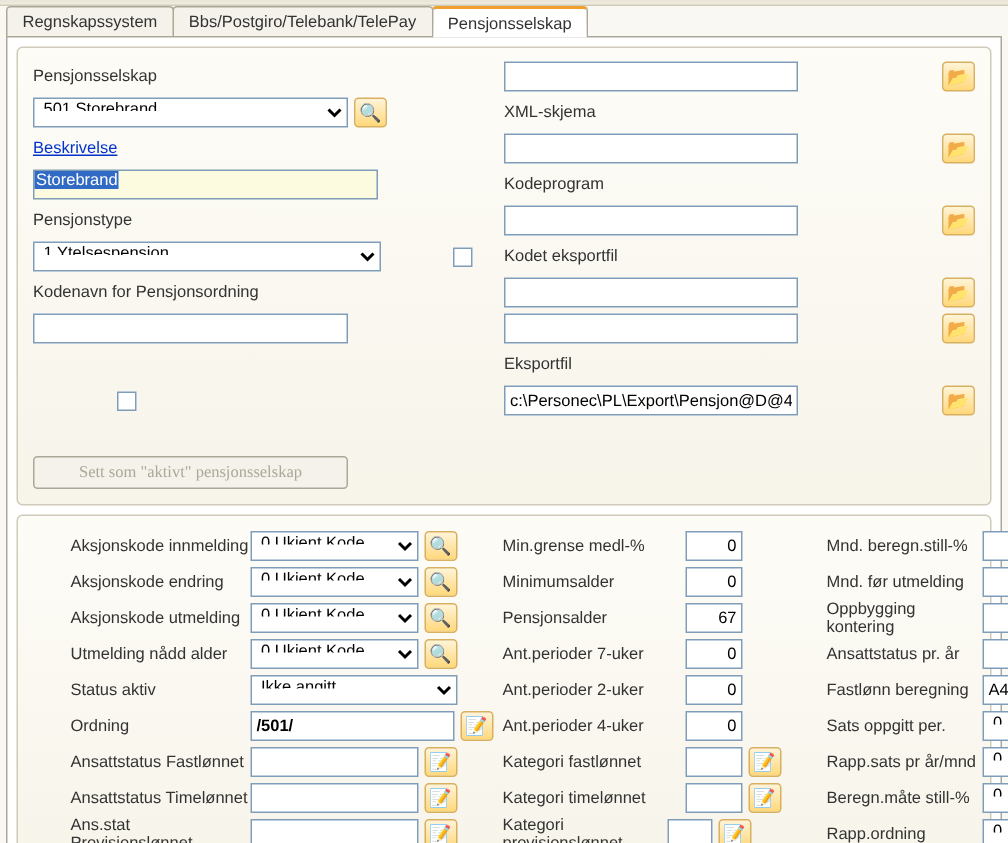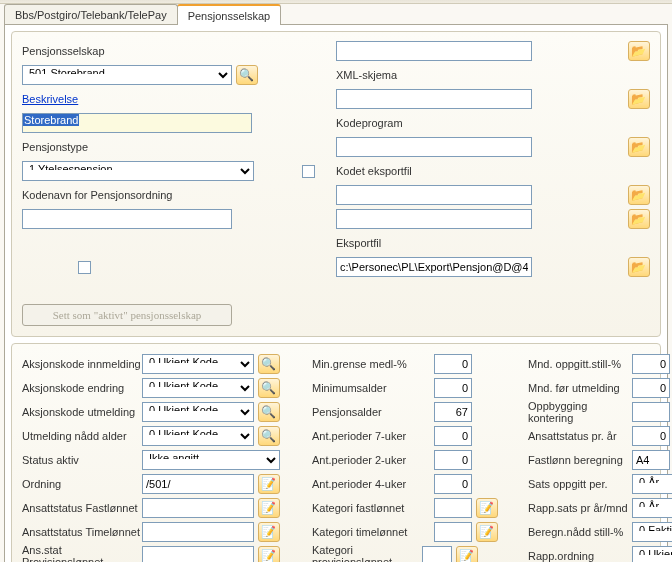--- a/index.html
+++ b/index.html
@@ -76,34 +76,35 @@
   .sel-highlight {
     background:#fcfadf; display:inline-block; padding:0;
   }
   .sel-highlight span { background:#316ac5; color:#fff; padding:0 1px;}
   
   .grid { display:flex; gap:6px; }
   .gcol1 { flex:0 0 284px; }
   .gcol2 { flex:0 0 210px; }
   .gcol3 { flex:1; }
   .grow { display:flex; align-items:center; height:24px; }
-  .gcol1 .gl { width:120px; }
+  .gcol1 .gl { width:120px;margin-left:25px; }
   .gcol2 .gl { width:122px; }
   .gcol3 .gl { width:104px; }
   .num { text-align:right; width:38px; }
   .dropdown { width:90px; }
   .small-dd { width:66px; }
   .link-label { color:#0033cc; text-decoration:underline; cursor:pointer; }
 </style>
 </head>
 <body>
 
 <div class="toolbar-strip"></div>
 
 <div class="tabs">
+  <div class="tab">Regnskapssystem</div>
   <div class="tab">Bbs/Postgiro/Telebank/TelePay</div>
   <div class="tab active">Pensjonsselskap</div>
 </div>
 
 <div class="panel">
 
   <div class="inner">
     <div class="two-col">
 
       <div class="col col-l">
@@ -219,21 +220,21 @@
           <label class="gl">Utmelding nådd alder</label>
           <select class="dropdown" style="width:112px"><option>0 Ukjent Kode</option></select>
           <span class="icon-btn">🔍</span>
         </div>
         <div class="grow">
           <label class="gl">Status aktiv</label>
           <select class="dropdown" style="width:138px"><option>Ikke angitt</option></select>
         </div>
         <div class="grow">
           <label class="gl">Ordning</label>
-          <input type="text" style="width: 112px;" value="/501/">
+          <input type="text" style="width: 136px; font-weight: bold;" value="/501/">
           <span class="icon-btn">📝</span>
         </div>
         <div class="grow">
           <label class="gl">Ansattstatus Fastlønnet</label>
           <input type="text" style="width: 112px;">
           <span class="icon-btn">📝</span>
         </div>
         <div class="grow">
           <label class="gl">Ansattstatus Timelønnet</label>
           <input type="text" style="width: 112px;">
@@ -284,21 +285,21 @@
           </div>
         <div class="grow">
             <label class="gl" style="width:110px">Kategori provisjonslønnet</label>
             <input type="text" style="width: 30px;">
             <span class="icon-btn">📝</span>
           </div>
       </div>
 
       <div class="gcol3">
         <div class="grow">
-            <label class="gl">Mnd. oppgitt.still-%</label>
+            <label class="gl">Mnd. beregn.still-%</label>
             <input class="num" type="text" value="0" style="">
           </div>
         <div class="grow">
             <label class="gl">Mnd. før utmelding</label>
             <input class="num" type="text" value="0" style="">
           </div>
         <div class="grow">
             <label class="gl">Oppbygging kontering</label>
             <input type="text" style="width: 38px;">
           </div>
@@ -312,21 +313,21 @@
           </div>
         <div class="grow">
             <label class="gl">Sats oppgitt per.</label>
             <select class="small-dd"><option>0 År</option></select>
           </div>
         <div class="grow">
             <label class="gl">Rapp.sats pr år/mnd</label>
             <select class="small-dd"><option>0 År</option></select>
           </div>
         <div class="grow">
-            <label class="gl">Beregn.nådd still-%</label>
+            <label class="gl">Beregn.måte still-%</label>
             <select class="small-dd"><option>0 Faktisk</option></select>
           </div>
         <div class="grow">
             <label class="gl">Rapp.ordning</label>
             <select class="small-dd"><option>0 Ukjent</option></select>
           </div>
 
       </div>
     </div>
   </div>

